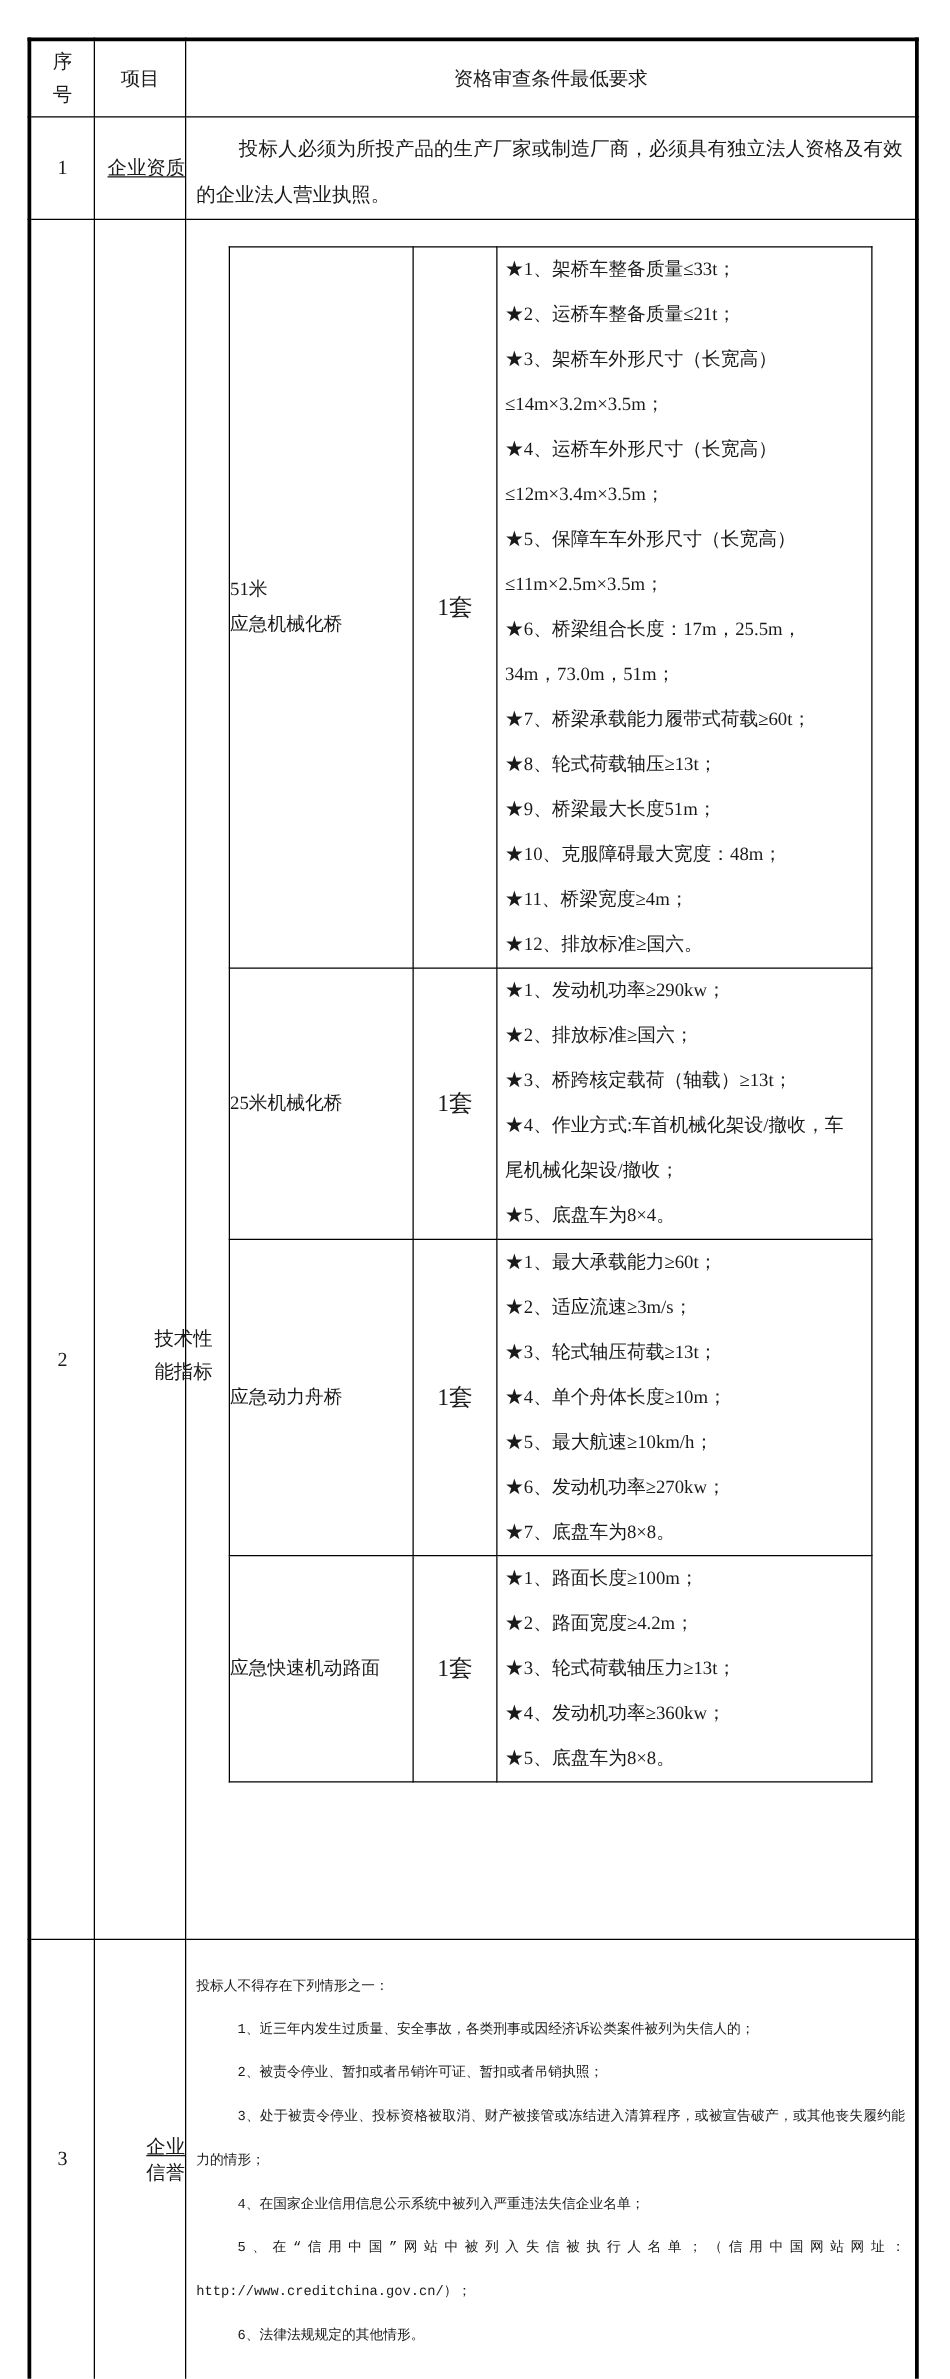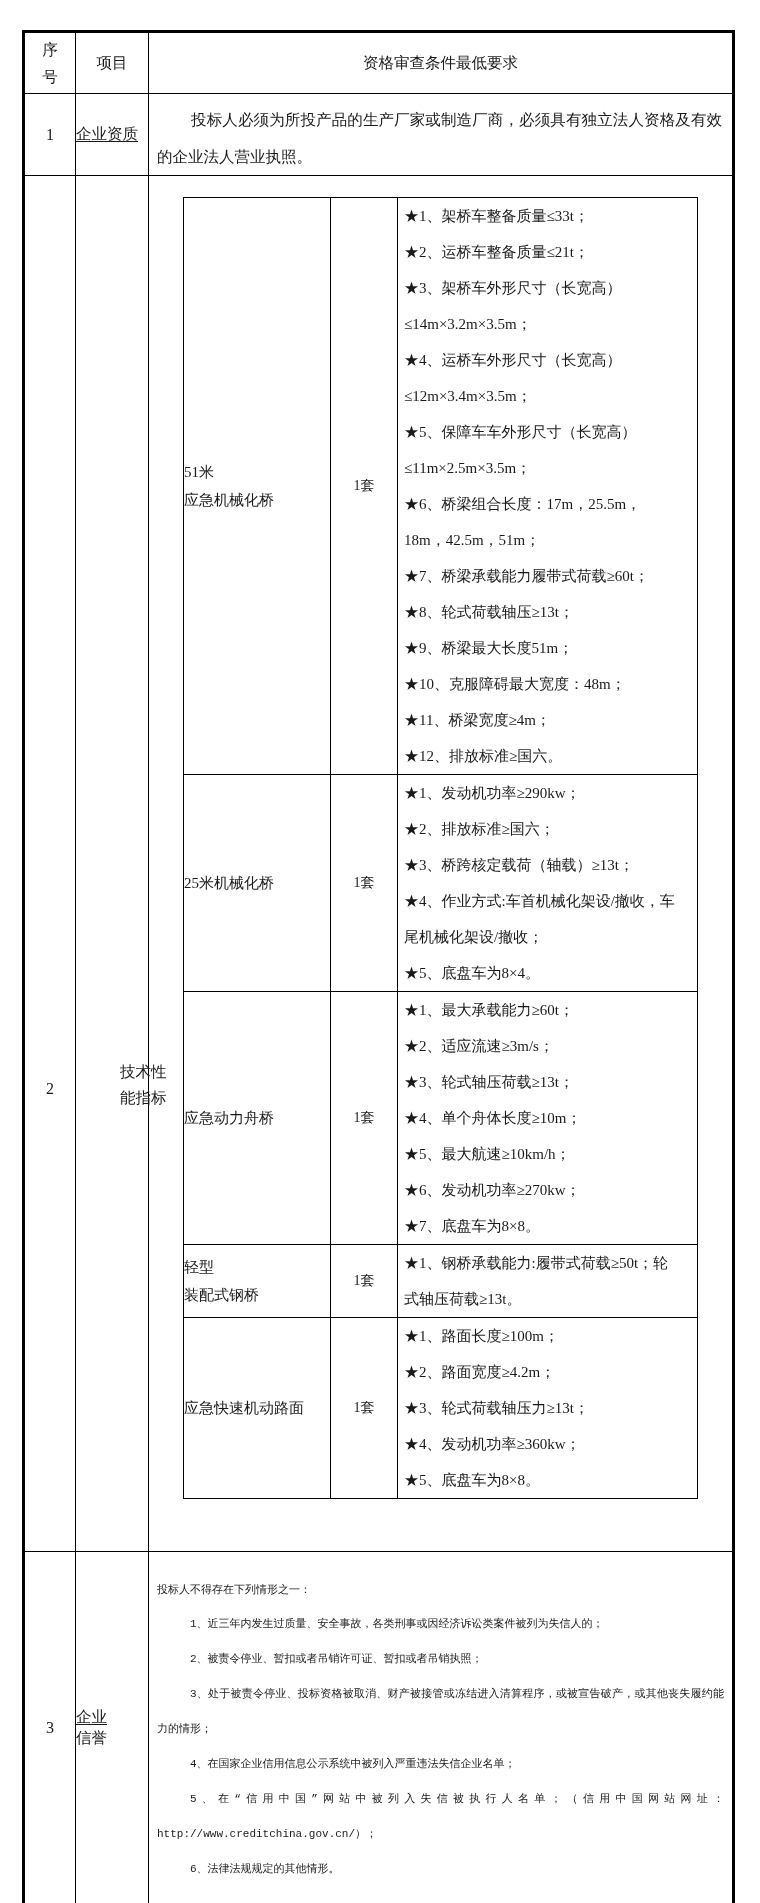--- a/index.html
+++ b/index.html
@@ -32,21 +32,21 @@
 
   tr.hdr { height:62px; }
   tr.r1  { height:82px; }
   tr.r2  { height:1376px; }
   tr.r3  { height:354px; }
 
   .hdr th { font-size:15.5px; text-align:center; }
   .hdr-no-label { display:inline-block; width:1.2em; line-height:27px; }
 
   .cell-no { text-align:center; font-size:16px; }
-  .cell-item { text-align:left; font-size:15.5px; }
+  .cell-item { text-align:right; font-size:15.5px; }
   .item-wrap { display:inline-block; width:50px; line-height:26px;margin-left:44px; }
   .u { text-decoration:underline; text-underline-offset:2px; }
 
   
   .top-align { vertical-align:top; }
   .pad-no2   { padding-top:450px; }
   .pad-item2 { padding-top:443px; }
 
   .req-cell { vertical-align:top; font-size:15.5px; }
   .r1-text {
@@ -69,21 +69,21 @@
   col.e-spec { width:auto; }
   tr.ea { height:576px; }
   tr.eb { height:216px; }
   tr.ec { height:252px; }
   tr.ed { height:72px; }
   tr.ee { height:180px; }
   .equip-name {
     text-align:left; font-size:15px; line-height:28px;
     white-space:pre-line;
   }
-  .equip-qty { text-align:center; font-size:14px; }
+  .equip-qty { text-align:center; font-size:19px; }
   .equip-specs { vertical-align:top; padding-left:6px; padding-right:18px; }
   .spec { font-size:15px; line-height:36px; text-align:left; word-break:break-word; }
 
   
   .r3-text { padding:2px 8px 0 8px; }
   .credit-p { font-size:11px; line-height:35px; text-align:justify; word-break:break-word; }
   .credit-item { text-indent:3em;font-family:Liberation Mono, monospace; }
 </style>
 </head>
 <body>
@@ -137,21 +137,21 @@
                 <tr class="ea">
             <td class="equip-name">51米
 应急机械化桥</td>
             <td class="equip-qty">1套</td>
             <td class="equip-specs">
               <div class="spec">★1、架桥车整备质量≤33t；</div>
               <div class="spec">★2、运桥车整备质量≤21t；</div>
               <div class="spec">★3、架桥车外形尺寸（长宽高）≤14m×3.2m×3.5m；</div>
               <div class="spec">★4、运桥车外形尺寸（长宽高）≤12m×3.4m×3.5m；</div>
               <div class="spec">★5、保障车车外形尺寸（长宽高）≤11m×2.5m×3.5m；</div>
-              <div class="spec">★6、桥梁组合长度：17m，25.5m，18m，42.5m，51m；</div>
+              <div class="spec">★6、桥梁组合长度：17m，25.5m，34m，73.0m，51m；</div>
               <div class="spec">★7、桥梁承载能力履带式荷载≥60t；</div>
               <div class="spec">★8、轮式荷载轴压≥13t；</div>
               <div class="spec">★9、桥梁最大长度51m；</div>
               <div class="spec">★10、克服障碍最大宽度：48m；</div>
               <div class="spec">★11、桥梁宽度≥4m；</div>
               <div class="spec">★12、排放标准≥国六。</div>
             </td>
           </tr>
 
           <tr class="eb">
@@ -173,28 +173,20 @@
               <div class="spec">★1、最大承载能力≥60t；</div>
               <div class="spec">★2、适应流速≥3m/s；</div>
               <div class="spec">★3、轮式轴压荷载≥13t；</div>
               <div class="spec">★4、单个舟体长度≥10m；</div>
               <div class="spec">★5、最大航速≥10km/h；</div>
               <div class="spec">★6、发动机功率≥270kw；</div>
               <div class="spec">★7、底盘车为8×8。</div>
             </td>
           </tr>
 
-          <tr class="ed">
-            <td class="equip-name">轻型
-装配式钢桥</td>
-            <td class="equip-qty">1套</td>
-            <td class="equip-specs">
-              <div class="spec">★1、钢桥承载能力:履带式荷载≥50t；轮式轴压荷载≥13t。</div>
-            </td>
-          </tr>
 
           <tr class="ee">
             <td class="equip-name">应急快速机动路面</td>
             <td class="equip-qty">1套</td>
             <td class="equip-specs">
               <div class="spec">★1、路面长度≥100m；</div>
               <div class="spec">★2、路面宽度≥4.2m；</div>
               <div class="spec">★3、轮式荷载轴压力≥13t；</div>
               <div class="spec">★4、发动机功率≥360kw；</div>
               <div class="spec">★5、底盘车为8×8。</div>

